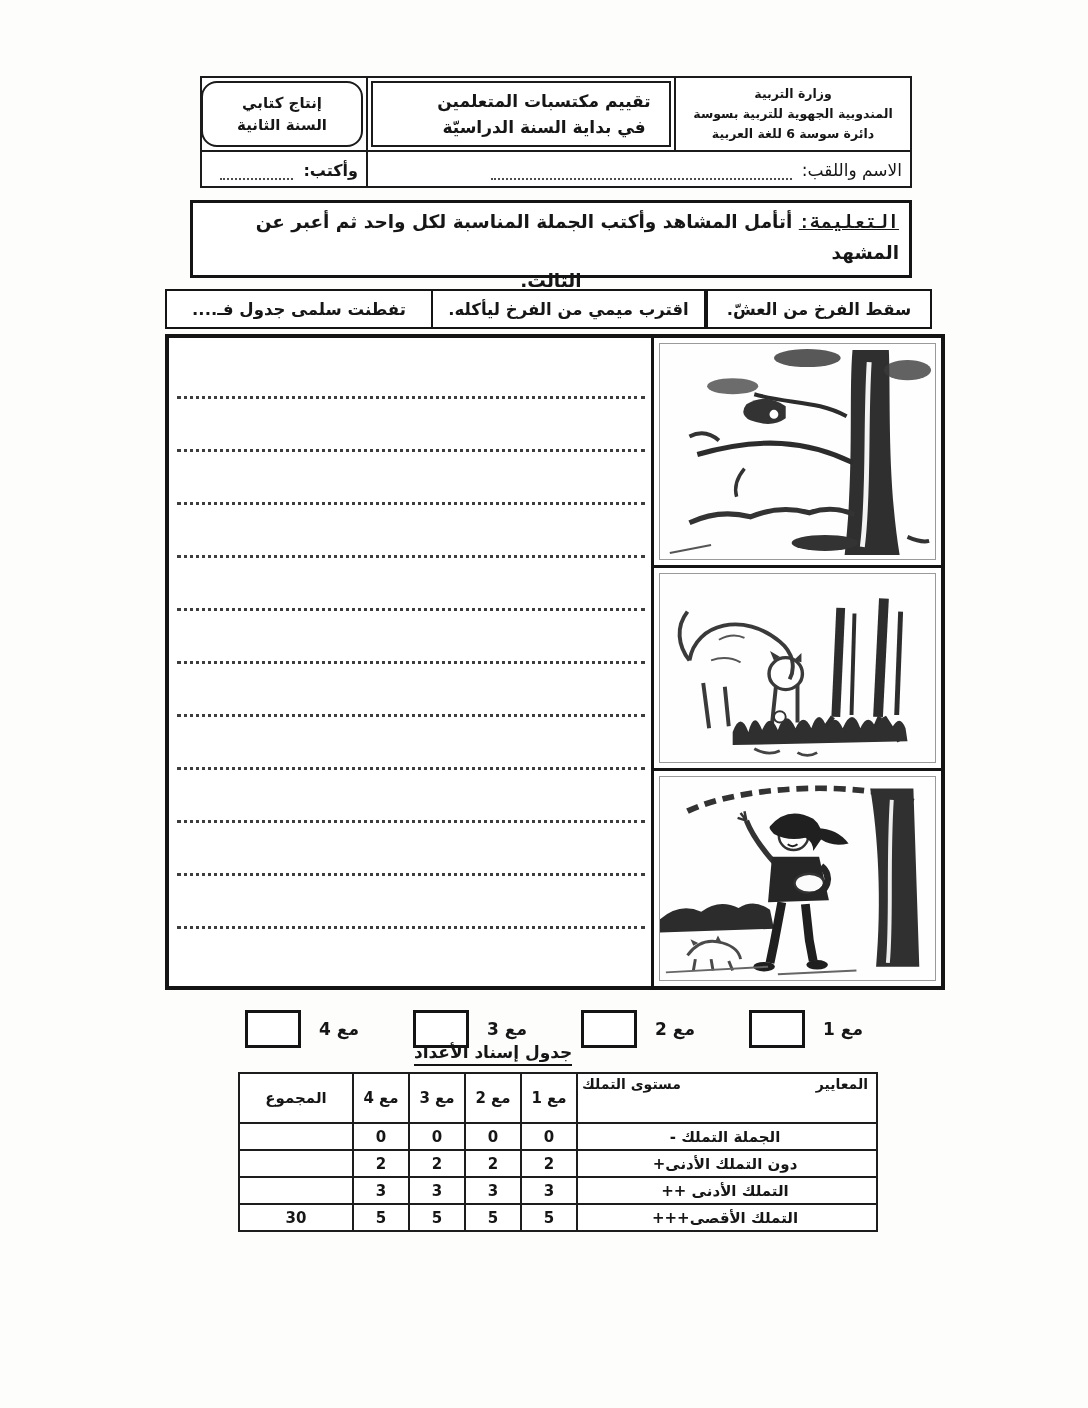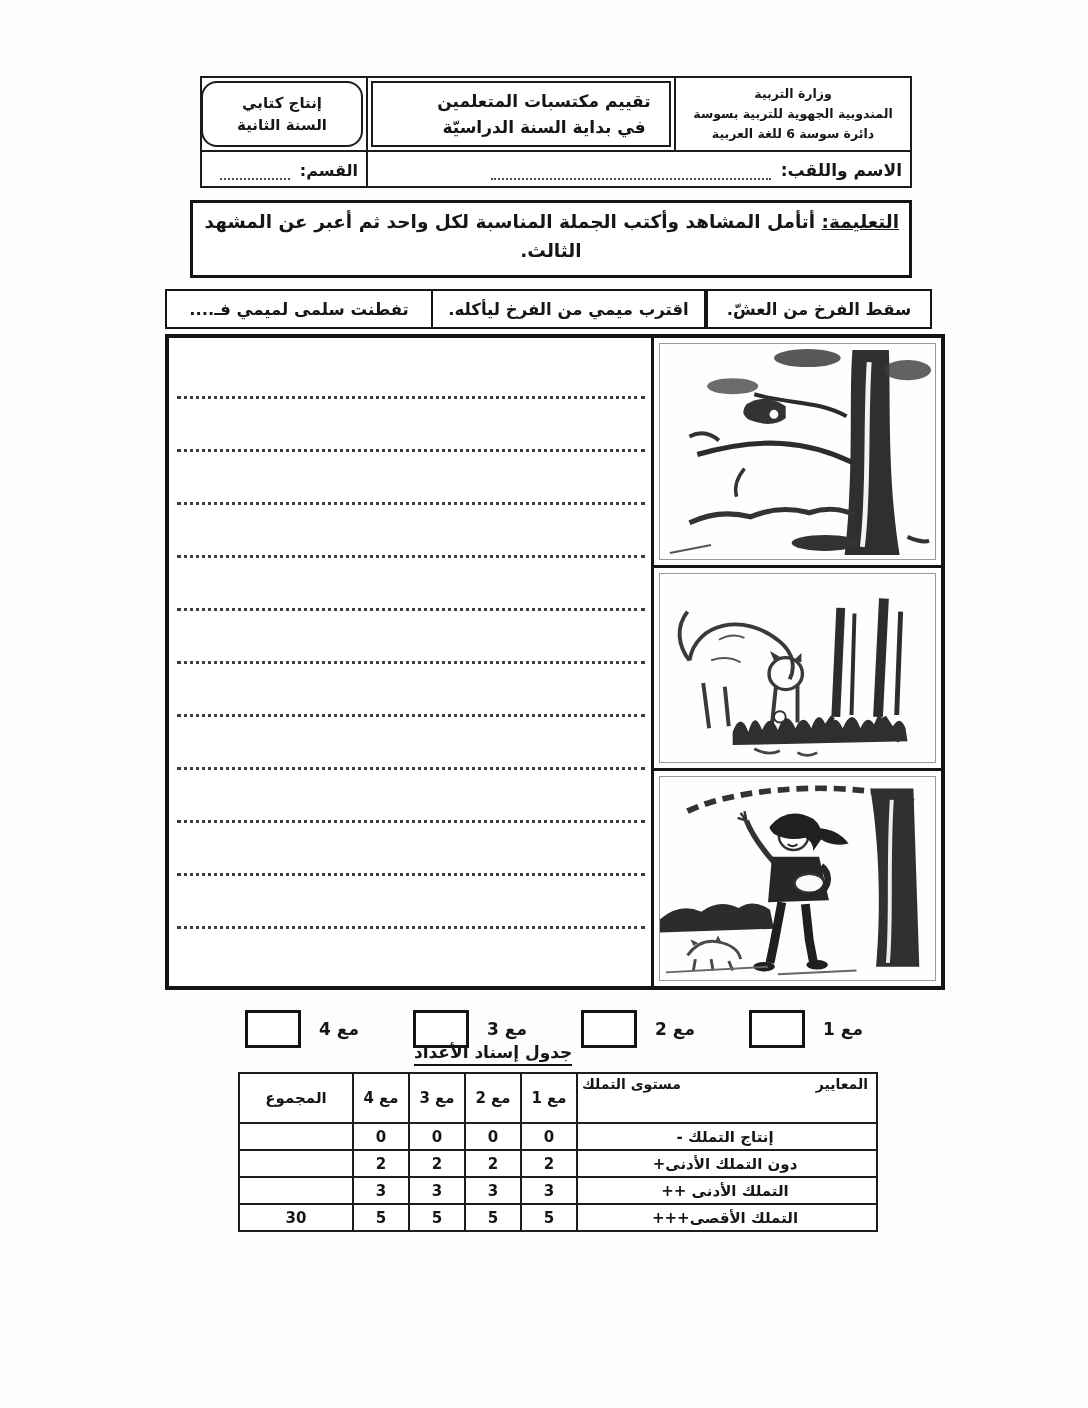--- a/index.html
+++ b/index.html
@@ -26,37 +26,37 @@
   .hdr-mid { right:236px; width:308px; border-left:2px solid #1b1b1b; padding:3px; }
   .hdr-left { right:544px; width:168px; padding:3px; }
   .inner-frame { border:2px solid #1b1b1b; width:100%; height:100%;
     display:flex; flex-direction:column; justify-content:center; align-items:center;
     font-weight:bold; direction:rtl; text-align:center; }
   .hdr-mid .inner-frame { font-size:17px; line-height:1.55;padding-left:46px; }
   .hdr-left .inner-frame { font-size:15px; line-height:1.5;border-radius:16px; }
   .hdr-row2 { position:absolute; left:0; top:72px; width:100%; height:38px; border-top:2px solid #1b1b1b; }
   .name-cell { position:absolute; right:0; top:0; width:544px; height:100%;
     display:flex; align-items:center; direction:rtl;
-    font-weight:bold; font-size:17px; padding:0 8px; border-left:2px solid #1b1b1b; }
+    font-weight:normal; font-size:17px; padding:0 8px; border-left:2px solid #1b1b1b; }
   .class-cell { position:absolute; right:544px; top:0; width:168px; height:100%;
     display:flex; align-items:center; direction:rtl;
     font-weight:bold; font-size:16px; padding:0 8px; }
   .dotted-fill { flex:1; border-bottom:2.5px dotted #4c4c4c; height:58%; margin:0 10px; }
   .name-cell .dotted-fill { margin-left:115px; }
   .class-cell .dotted-fill { margin-left:14px; }
 
   
   .instruction {
     position:absolute; left:190px; top:200px; width:722px; height:78px;
     border:3px solid #141414; background:#fff; direction:rtl;
     font-weight:bold; font-size:18.5px; line-height:1.55; padding:5px 10px;
   }
   .instruction .l1 { text-align:right; }
   .instruction .l2 { text-align:center; }
-  .u { text-decoration:underline; }
+  .u { text-decoration:underline;font-family:Liberation Mono, monospace; }
 
   
   .sentences { position:absolute; left:165px; top:289px; width:765px; height:40px;
     display:flex; direction:rtl; }
   .s-cell { border:2px solid #141414; background:#fff; direction:rtl;
     display:flex; align-items:center; justify-content:center;
     font-weight:bold; font-size:16.5px; white-space:nowrap; }
   .s-1 { width:275px; }
   .s-2 { width:226px; margin-right:-2px; }
   .s-3 { width:268px; margin-right:-2px; }
@@ -121,38 +121,38 @@
         <div>إنتاج كتابي</div>
         <div>السنة الثانية</div>
       </div>
     </div>
     <div class="hdr-row2">
       <div class="name-cell">
         <span>الاسم واللقب:</span>
         <span class="dotted-fill"></span>
       </div>
       <div class="class-cell">
-        <span>القسم:</span>
+        <span>وأكتب:</span>
         <span class="dotted-fill"></span>
       </div>
     </div>
   </div>
 
   <div class="instruction">
     <div class="l1">
       <span class="u">التعليمة:</span>
       <span>أتأمل المشاهد وأكتب الجملة المناسبة لكل واحد ثم أعبر عن المشهد</span>
     </div>
     <div class="l2">الثالث.</div>
   </div>
 
   <div class="sentences">
     <div class="s-cell s-2">سقط الفرخ من العشّ.</div>
     <div class="s-cell s-1">اقترب ميمي من الفرخ ليأكله.</div>
-    <div class="s-cell s-3">تفطنت سلمى لميمي فـ....</div>
+    <div class="s-cell s-3">تفطنت سلمى جدول فـ....</div>
   </div>
 
   <div class="main-box">
 
     <div class="lines-area">
       <div class="wline" style="top:58px"></div>
       <div class="wline" style="top:111px"></div>
       <div class="wline" style="top:164px"></div>
       <div class="wline" style="top:217px"></div>
       <div class="wline" style="top:270px"></div>
@@ -283,21 +283,21 @@
         </th>
         <th>مع 1</th>
         <th>مع 2</th>
         <th>مع 3</th>
         <th>مع 4</th>
         <th>المجموع</th>
       </tr>
     </thead>
     <tbody>
       <tr>
-        <td class="crit">إنتاج التملك -</td>
+        <td class="crit">الجملة التملك -</td>
         <td>0</td>
         <td>0</td>
         <td>0</td>
         <td>0</td>
         <td></td>
       </tr>
       <tr>
         <td class="crit">دون التملك الأدنى+</td>
         <td>2</td>
         <td>2</td>

